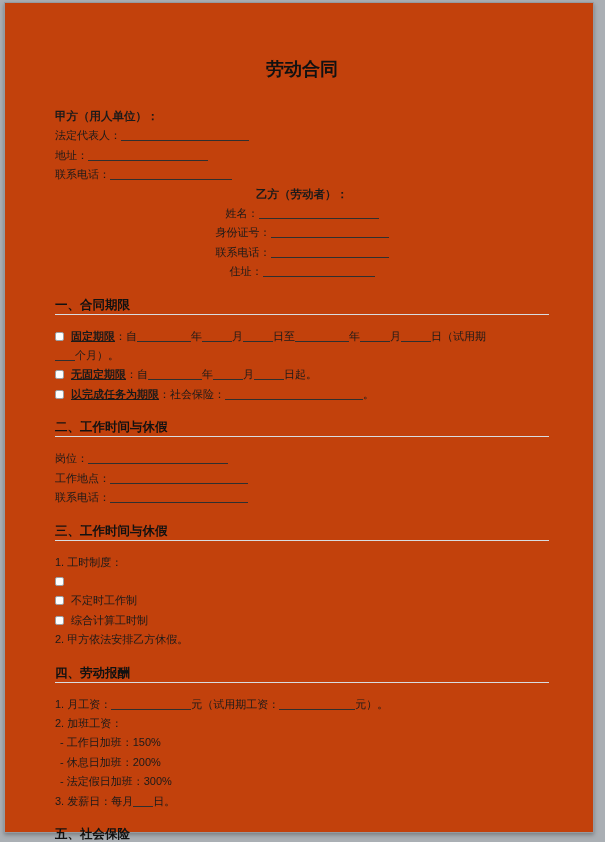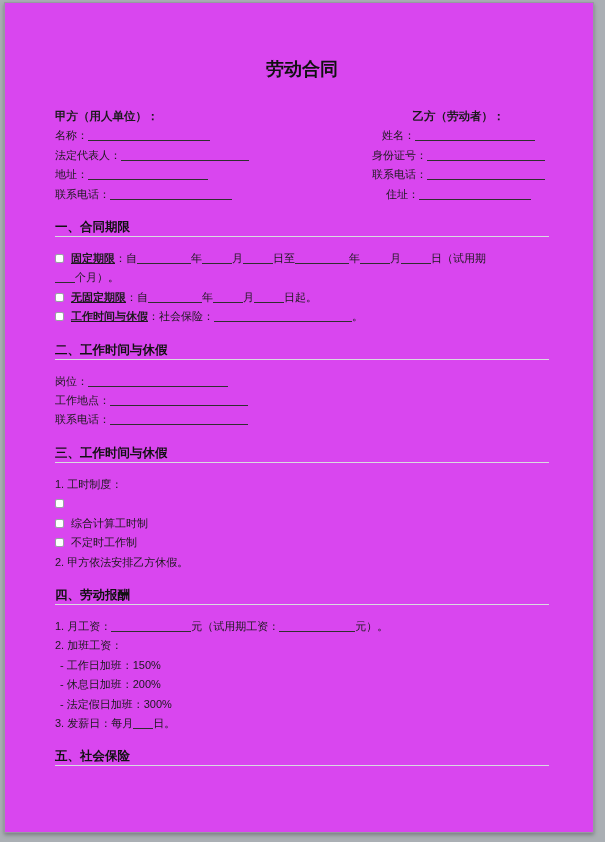--- a/index.html
+++ b/index.html
@@ -17,39 +17,39 @@
     height: 842px;
     background: #aaafb4;
   }
   .page {
     position: absolute;
     left: 4px;
     top: 2px;
     width: 590px;
     height: 831px;
     box-sizing: border-box;
-    background: #d946ef;
+    background: #c2410c;
     border: 1px solid #969aa0;
     box-shadow: 0 2px 4px rgba(0,0,0,0.28);
     padding: 54px 44px 20px 50px;
     color: #1a1a1a;
     font-size: 11px;
     line-height: 19.4px;
   }
   .doc-title {
     margin: 0 0 26px 0;
     text-align: center;
     font-size: 18px;
     line-height: 24px;
     font-weight: 700;
     color: #111111;
   }
   .parties {
     display: flex;
-    flex-direction: row;
+    flex-direction: column;
     margin-bottom: 14px;
   }
   .party-col-a { width: 313px; flex: none; }
   .party-col-b { flex: 1; text-align: center; }
   .party-heading {
     font-weight: 700;
     font-size: 11.5px;
   }
   .line { white-space: normal; }
   .line .bold { font-weight: 700; text-decoration: underline; }
@@ -87,21 +87,20 @@
 
 <div class="viewer">
   <div class="page">
 
     <h1 class="doc-title">劳动合同</h1>
 
     <div class="parties">
       <div class="party-col-a">
         <div class="party-heading line">甲方（用人单位）：</div>
         <div>
-            <div class="line"><span>名称：</span><span class="blank" style="width: 122px;"></span></div>
             <div class="line"><span>法定代表人：</span><span class="blank" style="width: 128px;"></span></div>
             <div class="line"><span>地址：</span><span class="blank" style="width: 120px;"></span></div>
             <div class="line"><span>联系电话：</span><span class="blank" style="width: 122px;"></span></div>
           </div>
       </div>
       <div class="party-col-b">
         <div class="party-heading line">乙方（劳动者）：</div>
         <div>
             <div class="line"><span>姓名：</span><span class="blank" style="width: 120px;"></span></div>
             <div class="line"><span>身份证号：</span><span class="blank" style="width: 118px;"></span></div>
@@ -109,34 +108,34 @@
             <div class="line"><span>住址：</span><span class="blank" style="width: 112px;"></span></div>
           </div>
       </div>
     </div>
 
     <div id="sections">
         <section class="section">
           <h2 class="section-heading">一、合同期限</h2>
           <div class="line"><span class="checkbox"></span><span class="bold">固定期限</span><span>：自</span><span class="blank" style="width: 54px;"></span><span>年</span><span class="blank" style="width: 30px;"></span><span>月</span><span class="blank" style="width: 30px;"></span><span>日至</span><span class="blank" style="width: 54px;"></span><span>年</span><span class="blank" style="width: 30px;"></span><span>月</span><span class="blank" style="width: 30px;"></span><span>日（试用期</span><br><span class="blank" style="width: 20px;"></span><span>个月）。</span></div>
           <div class="line"><span class="checkbox"></span><span class="bold">无固定期限</span><span>：自</span><span class="blank" style="width: 54px;"></span><span>年</span><span class="blank" style="width: 30px;"></span><span>月</span><span class="blank" style="width: 30px;"></span><span>日起。</span></div>
-          <div class="line"><span class="checkbox"></span><span class="bold">工作时间与休假</span><span>：社会保险：</span><span class="blank" style="width: 138px;"></span><span>。</span></div>
+          <div class="line"><span class="checkbox"></span><span class="bold">以完成任务为期限</span><span>：社会保险：</span><span class="blank" style="width: 138px;"></span><span>。</span></div>
         </section>
         <section class="section">
           <h2 class="section-heading">二、工作时间与休假</h2>
           <div class="line"><span>岗位：</span><span class="blank" style="width: 140px;"></span></div>
           <div class="line"><span>工作地点：</span><span class="blank" style="width: 138px;"></span></div>
           <div class="line"><span>联系电话：</span><span class="blank" style="width: 138px;"></span></div>
         </section>
         <section class="section">
           <h2 class="section-heading">三、工作时间与休假</h2>
           <div class="line"><span>1. 工时制度：</span></div>
           <div class="line"><span class="checkbox"></span></div>
+          <div class="line"><span class="checkbox"></span><span>不定时工作制</span></div>
           <div class="line"><span class="checkbox"></span><span>综合计算工时制</span></div>
-          <div class="line"><span class="checkbox"></span><span>不定时工作制</span></div>
           <div class="line"><span>2. 甲方依法安排乙方休假。</span></div>
         </section>
         <section class="section">
           <h2 class="section-heading">四、劳动报酬</h2>
           <div class="line"><span>1. 月工资：</span><span class="blank" style="width: 80px;"></span><span>元（试用期工资：</span><span class="blank" style="width: 76px;"></span><span>元）。</span></div>
           <div class="line"><span>2. 加班工资：</span></div>
           <div class="line indent"><span>- 工作日加班：150%</span></div>
           <div class="line indent"><span>- 休息日加班：200%</span></div>
           <div class="line indent"><span>- 法定假日加班：300%</span></div>
           <div class="line"><span>3. 发薪日：每月</span><span class="blank" style="width: 20px;"></span><span>日。</span></div>

